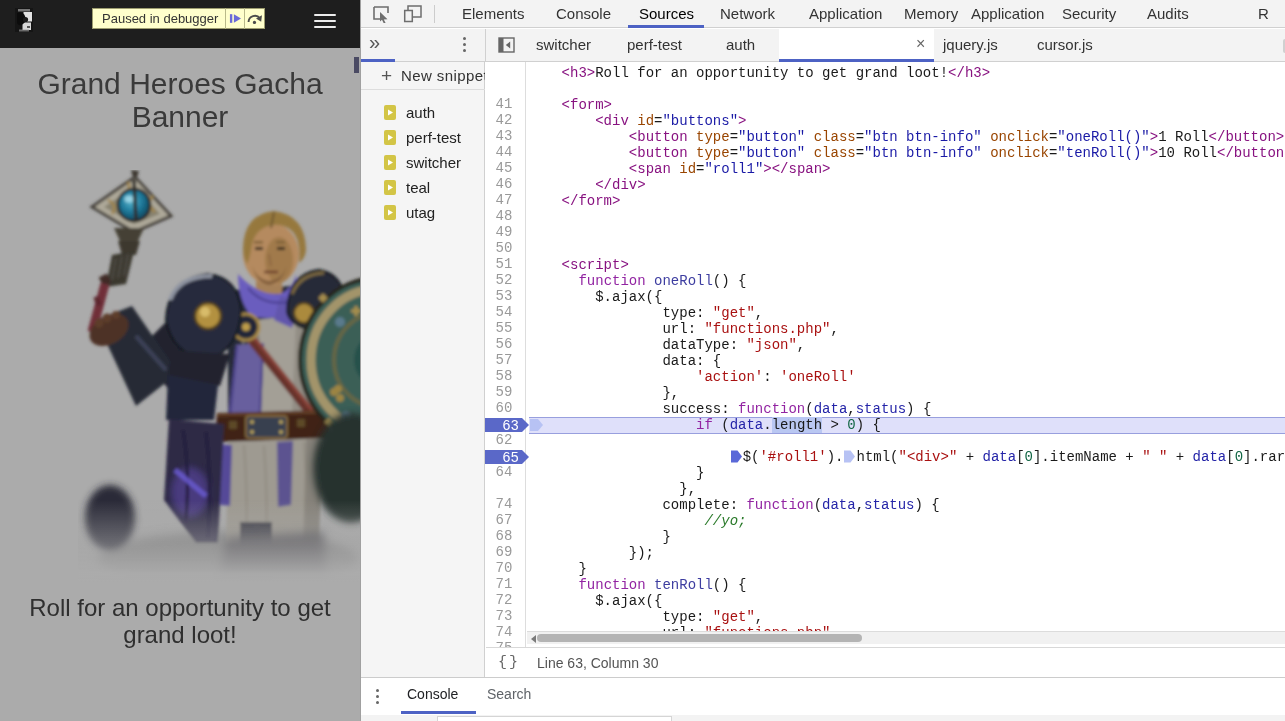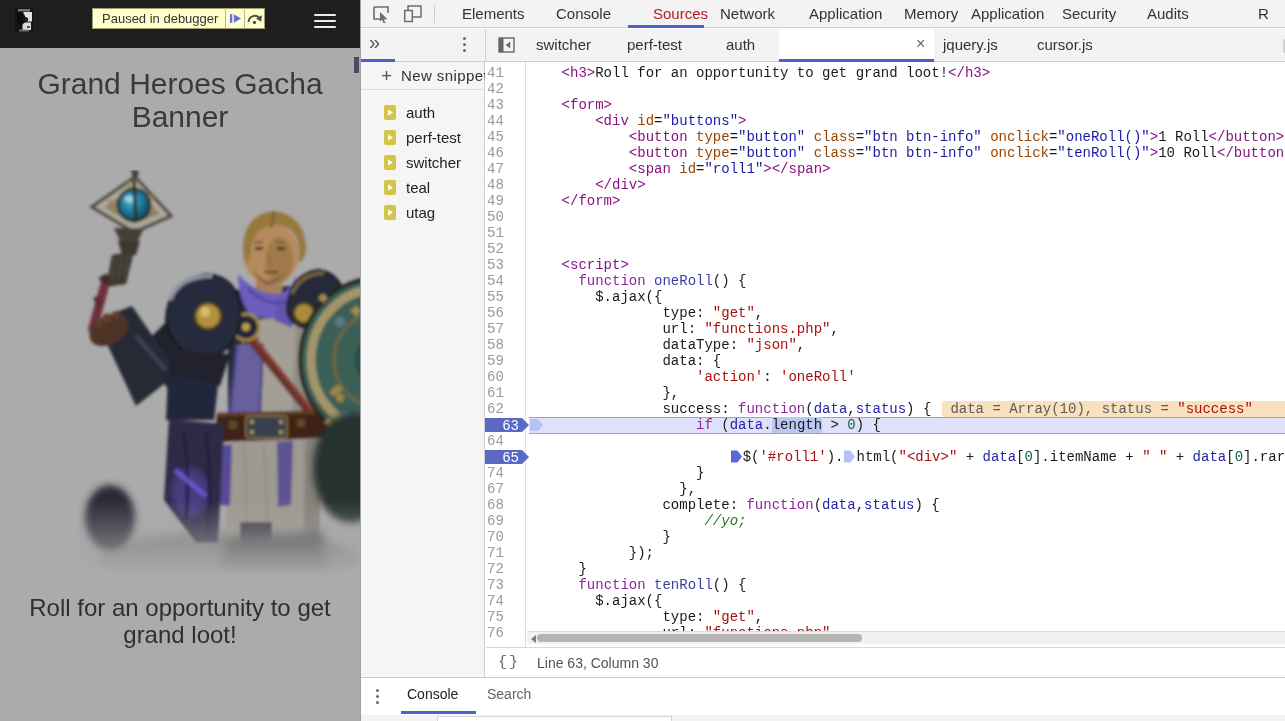--- a/index.html
+++ b/index.html
@@ -29,21 +29,21 @@
   #sideheader { position:absolute; left:0; top:0; width:124px; height:33px; }
   #tabstrip { position:absolute; left:124px; top:0; width:801px; height:33px; border-left:1px solid #d0d0d0; }
   .ftab { position:absolute; top:0; height:33px; line-height:32px; color:#333; }
   #sidebar { position:absolute; left:0; top:62px; width:124px; height:615px; background:#f5f5f5; border-right:1px solid #d0d0d0; }
   #newsnip { position:absolute; left:0; top:0; width:124px; height:28px; border-bottom:1px solid #ddd; line-height:28px; white-space:nowrap; overflow:hidden; color:#333; }
   .snipitem { position:absolute; left:0; width:124px; height:25px; line-height:25px; color:#222; }
   .snipitem svg, #newsnip svg { vertical-align:middle; }
   
   #editor { position:absolute; left:124px; top:62px; width:801px; height:585px; background:#fff; overflow:hidden; }
   #gutter { position:absolute; left:0; top:0; width:41px; height:585px; background:#fff; border-right:1px solid #ddd; }
-  .ln { position:absolute; right:4px; width:34px; height:16px; line-height:16px; text-align:left; font-family:"Liberation Mono", monospace; font-size:14px; color:#999; }
+  .ln { position:absolute; right:4px; width:34px; height:16px; line-height:16px; text-align:center; font-family:"Liberation Mono", monospace; font-size:14px; color:#999;margin-top:31px; }
   #code { position:absolute; left:43px; top:0; width:756px; height:585px; font-family:"Liberation Mono", monospace; font-size:14px; line-height:16px; white-space:pre; color:#1a1a1a; }
   .cl { position:absolute; left:0; height:16px; white-space:pre; }
   .tag { color:#881280; }
   .atn { color:#994500; }
   .atv { color:#1a1aa6; }
   .kw  { color:#9224a2;margin-top:32px; }
   .def { color:#3d3da0; }
   .vr  { color:#2424a8; }
   .str { color:#a91111; }
   .num { color:#116644; }
@@ -229,21 +229,21 @@
         <path d="M2 2 h14 v6 M2 2 v12 h6" stroke="#6e6e6e" stroke-width="1.6" fill="none"></path>
         <path d="M8 7 L15.5 14.2 L11.8 14.4 L13.6 18 L11.6 18 L10 14.8 L8 16.6 Z" fill="#6e6e6e"></path>
       </svg>
     <svg class="abs" style="left:42px;top:5px" width="20" height="18" viewBox="0 0 20 18">
         <rect x="5" y="1" width="13" height="11" stroke="#6e6e6e" stroke-width="1.5" fill="none"></rect>
         <rect x="1.7" y="5.5" width="7.6" height="11" stroke="#6e6e6e" stroke-width="1.5" fill="#f3f3f3"></rect>
       </svg>
     <div class="abs" style="left:73px;top:5px;width:1px;height:18px;background:#ccc"></div>
     <span class="maintab" style="left:101px">Elements</span>
     <span class="maintab" style="left:195px">Console</span>
-    <span class="maintab" style="left:292px;color:#b91c1c">Sources</span>
+    <span class="maintab" style="left:278px;color:#000000">Sources</span>
     <span class="maintab" style="left:359px">Network</span>
     <span class="maintab" style="left:448px">Application</span>
     <span class="maintab" style="left:543px">Memory</span>
     <span class="maintab" style="left:610px">Application</span>
     <span class="maintab" style="left:701px">Security</span>
     <span class="maintab" style="left:786px">Audits</span>
     <span class="maintab" style="left:897px">R</span>
     <div class="abs" style="left:267px;top:25px;width:76px;height:3px;background:#4d62c4"></div>
   </div>
   <div id="row2">
@@ -345,21 +345,20 @@
         <div class="ln" style="top:451px">69</div>
       <div class="ln" style="top:467px">70</div>
         <div class="ln" style="top:483px">71</div>
       <div class="ln" style="top:499px">72</div>
         <div class="ln" style="top:515px">73</div>
       <div class="ln" style="top:531px">74</div>
         <div class="ln" style="top:547px">75</div>
       <div class="ln" style="top:563px">76</div>
     </div>
     <div class="abs" style="left:44px;top:355px;width:757px;height:17px;background:#dfe0fa;border-top:1px solid #989fde;border-bottom:1px solid #989fde"></div>
-    <div class="abs" style="left:457px;top:339px;width:344px;height:16px;background:#f8e1bd;border-radius:3px 0 0 3px;font-family:'Liberation Mono',monospace;font-size:14px;line-height:16px;color:#5c5c5c;white-space:pre">&nbsp;data = Array(10), status = <span class="str">"success"</span></div>
     <div id="code">
       <div class="cl" style="top:3px">    <span class="tag">&lt;h3&gt;</span>Roll for an opportunity to get grand loot!<span class="tag">&lt;/h3&gt;</span></div>
       <div class="cl" style="top:35px">    <span class="tag">&lt;form&gt;</span></div>
       <div class="cl" style="top:51px">        <span class="tag">&lt;div</span> <span class="atn">id</span>=<span class="atv">"buttons"</span><span class="tag">&gt;</span></div>
       <div class="cl" style="top:67px">            <span class="tag">&lt;button</span> <span class="atn">type</span>=<span class="atv">"button"</span> <span class="atn">class</span>=<span class="atv">"btn btn-info"</span> <span class="atn">onclick</span>=<span class="atv">"oneRoll()"</span><span class="tag">&gt;</span>1 Roll<span class="tag">&lt;/button&gt;</span></div>
       <div class="cl" style="top:83px">            <span class="tag">&lt;button</span> <span class="atn">type</span>=<span class="atv">"button"</span> <span class="atn">class</span>=<span class="atv">"btn btn-info"</span> <span class="atn">onclick</span>=<span class="atv">"tenRoll()"</span><span class="tag">&gt;</span>10 Roll<span class="tag">&lt;/button&gt;</span></div>
       <div class="cl" style="top:99px">            <span class="tag">&lt;span</span> <span class="atn">id</span>=<span class="atv">"roll1"</span><span class="tag">&gt;&lt;/span&gt;</span></div>
       <div class="cl" style="top:115px">        <span class="tag">&lt;/div&gt;</span></div>
       <div class="cl" style="top:131px">    <span class="tag">&lt;/form&gt;</span></div>
       <div class="cl" style="top:195px">    <span class="tag">&lt;script&gt;</span></div>

